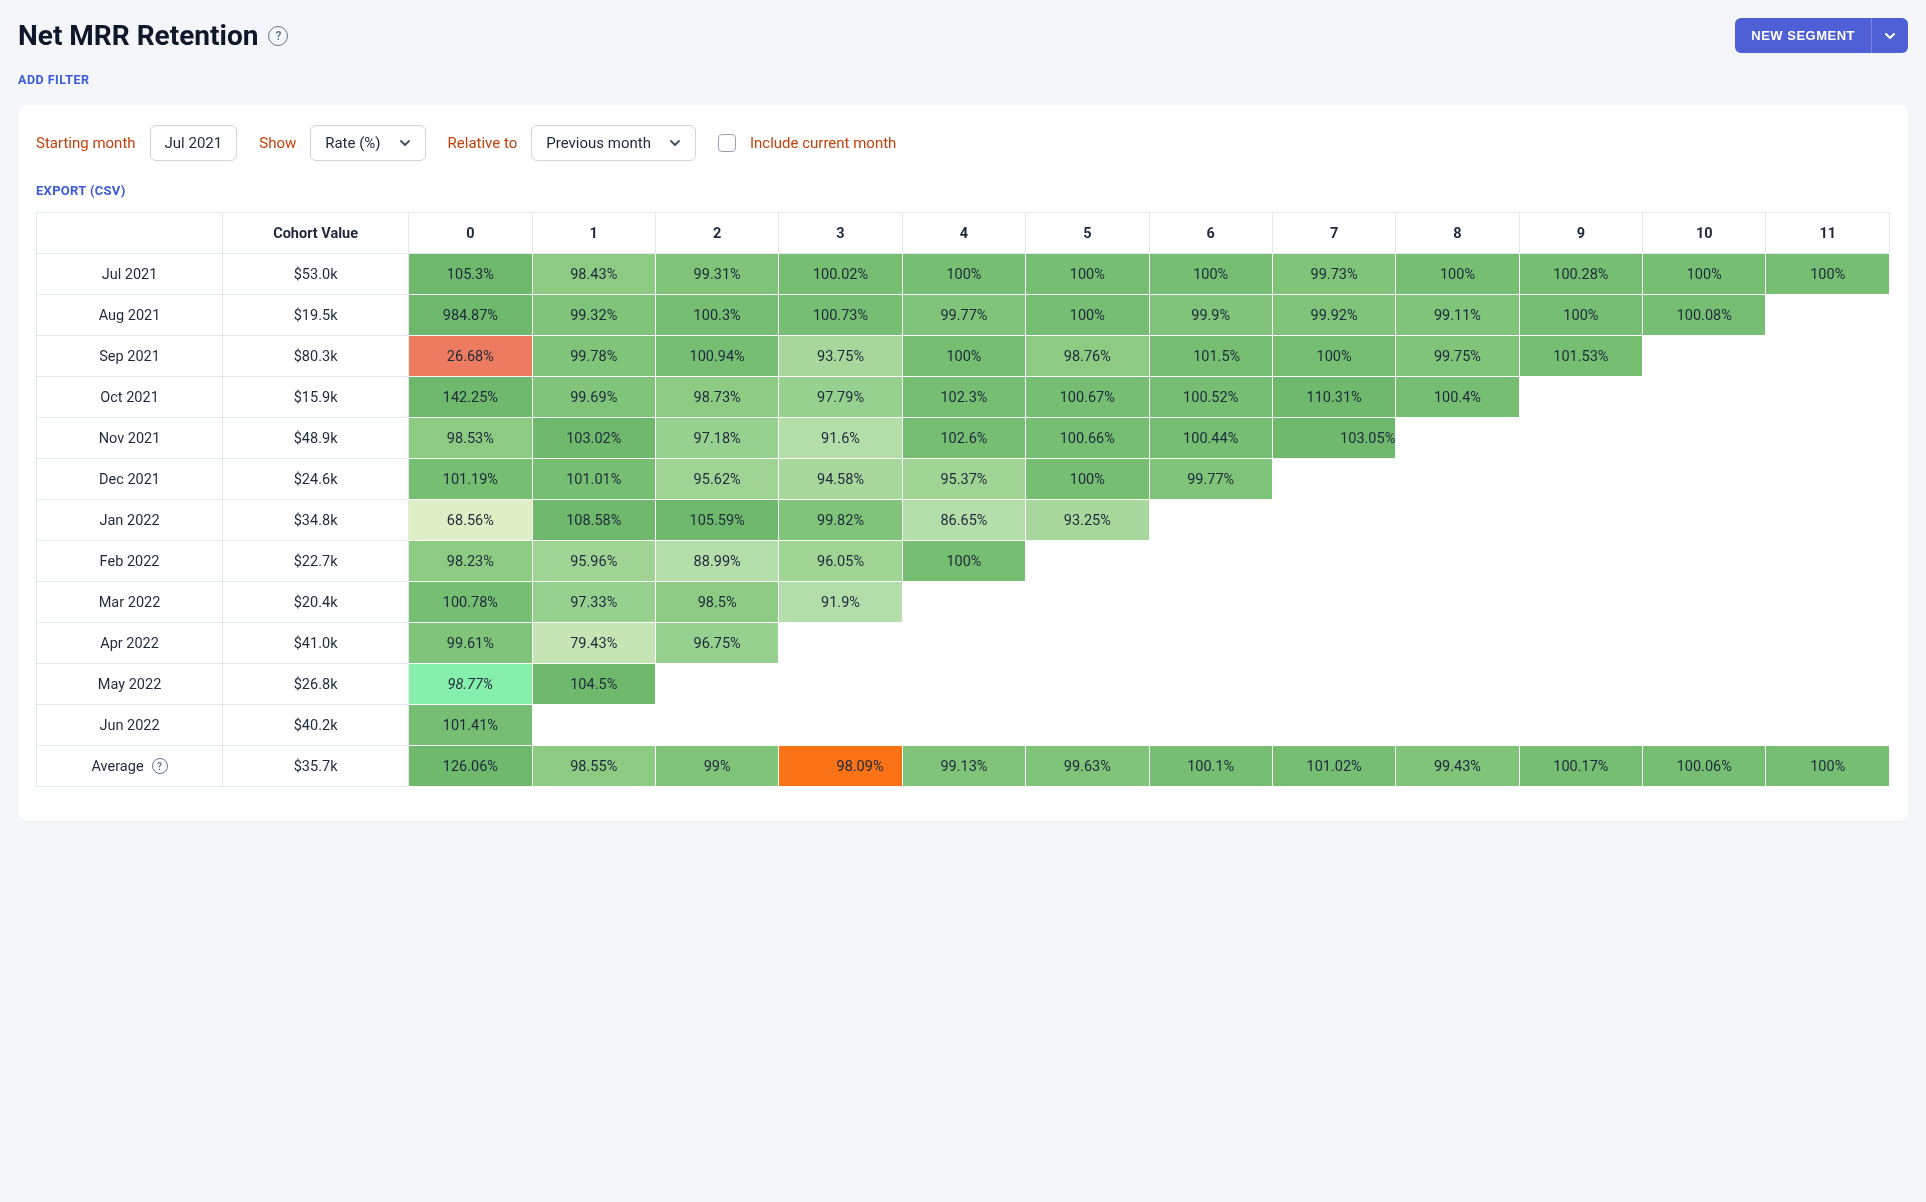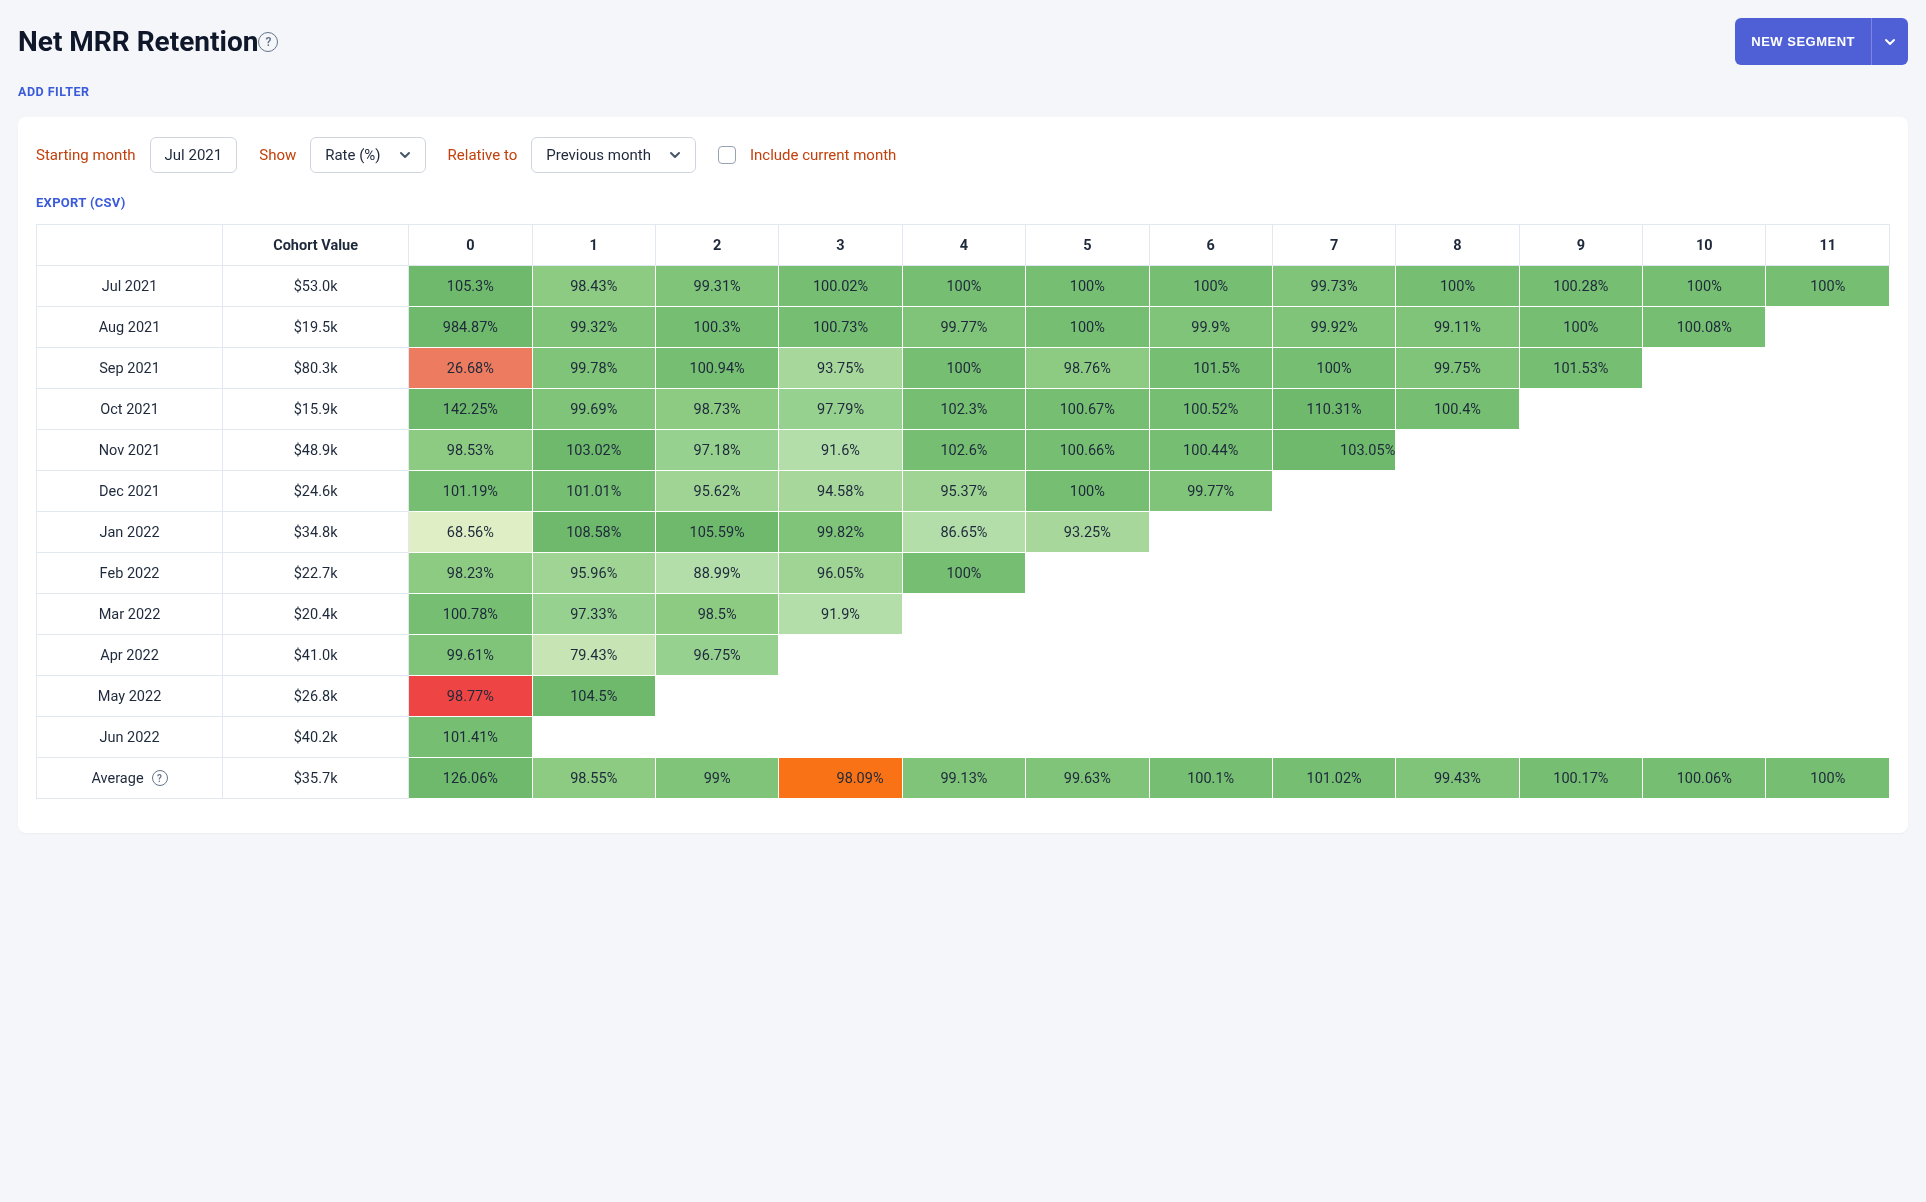--- a/index.html
+++ b/index.html
@@ -12,20 +12,21 @@
   }
   .header-row {
     display: flex;
     justify-content: space-between;
     align-items: center;
     margin-bottom: 18px;
   }
   .title-group {
     display: flex;
     align-items: center;
+    gap: 10px;
   }
   .page-title {
     font-size: 28px;
     font-weight: 700;
     color: #0f172a;
   }
   .help-icon {
     width: 20px; height: 20px;
     border: 1.5px solid #64748b;
     border-radius: 50%;
@@ -38,21 +39,21 @@
   }
   .help-icon.small { width: 16px; height: 16px; font-size: 10px; }
   .segment-btn {
     display: flex;
     align-items: stretch;
     border-radius: 6px;
     overflow: hidden;
     background: #4f5fd6;
   }
   .segment-btn .main {
-    padding: 16px 16px;
+    padding: 10px 16px;
     color: #fff;
     font-weight: 700;
     font-size: 13px;
     letter-spacing: 0.5px;
     border: none;
     background: transparent;
     cursor: pointer;
   }
   .segment-btn .caret {
     padding: 10px 12px;
@@ -439,21 +440,21 @@
           <td class="empty"></td>
           <td class="empty"></td>
           <td class="empty"></td>
           <td class="empty"></td>
           <td class="empty"></td>
           <td class="empty"></td>
         </tr>
         <tr>
           <td class="row-label">May 2022</td>
           <td class="cohort-value">$26.8k</td>
-          <td class="val" style="background: #ef4444;">98.77%</td>
+          <td class="val" style="background: #86efac; font-style: italic;">98.77%</td>
           <td class="val" style="background: rgb(111, 185, 108);">104.5%</td>
           <td class="empty"></td>
           <td class="empty"></td>
           <td class="empty"></td>
           <td class="empty"></td>
           <td class="empty"></td>
           <td class="empty"></td>
           <td class="empty"></td>
           <td class="empty"></td>
           <td class="empty"></td>

